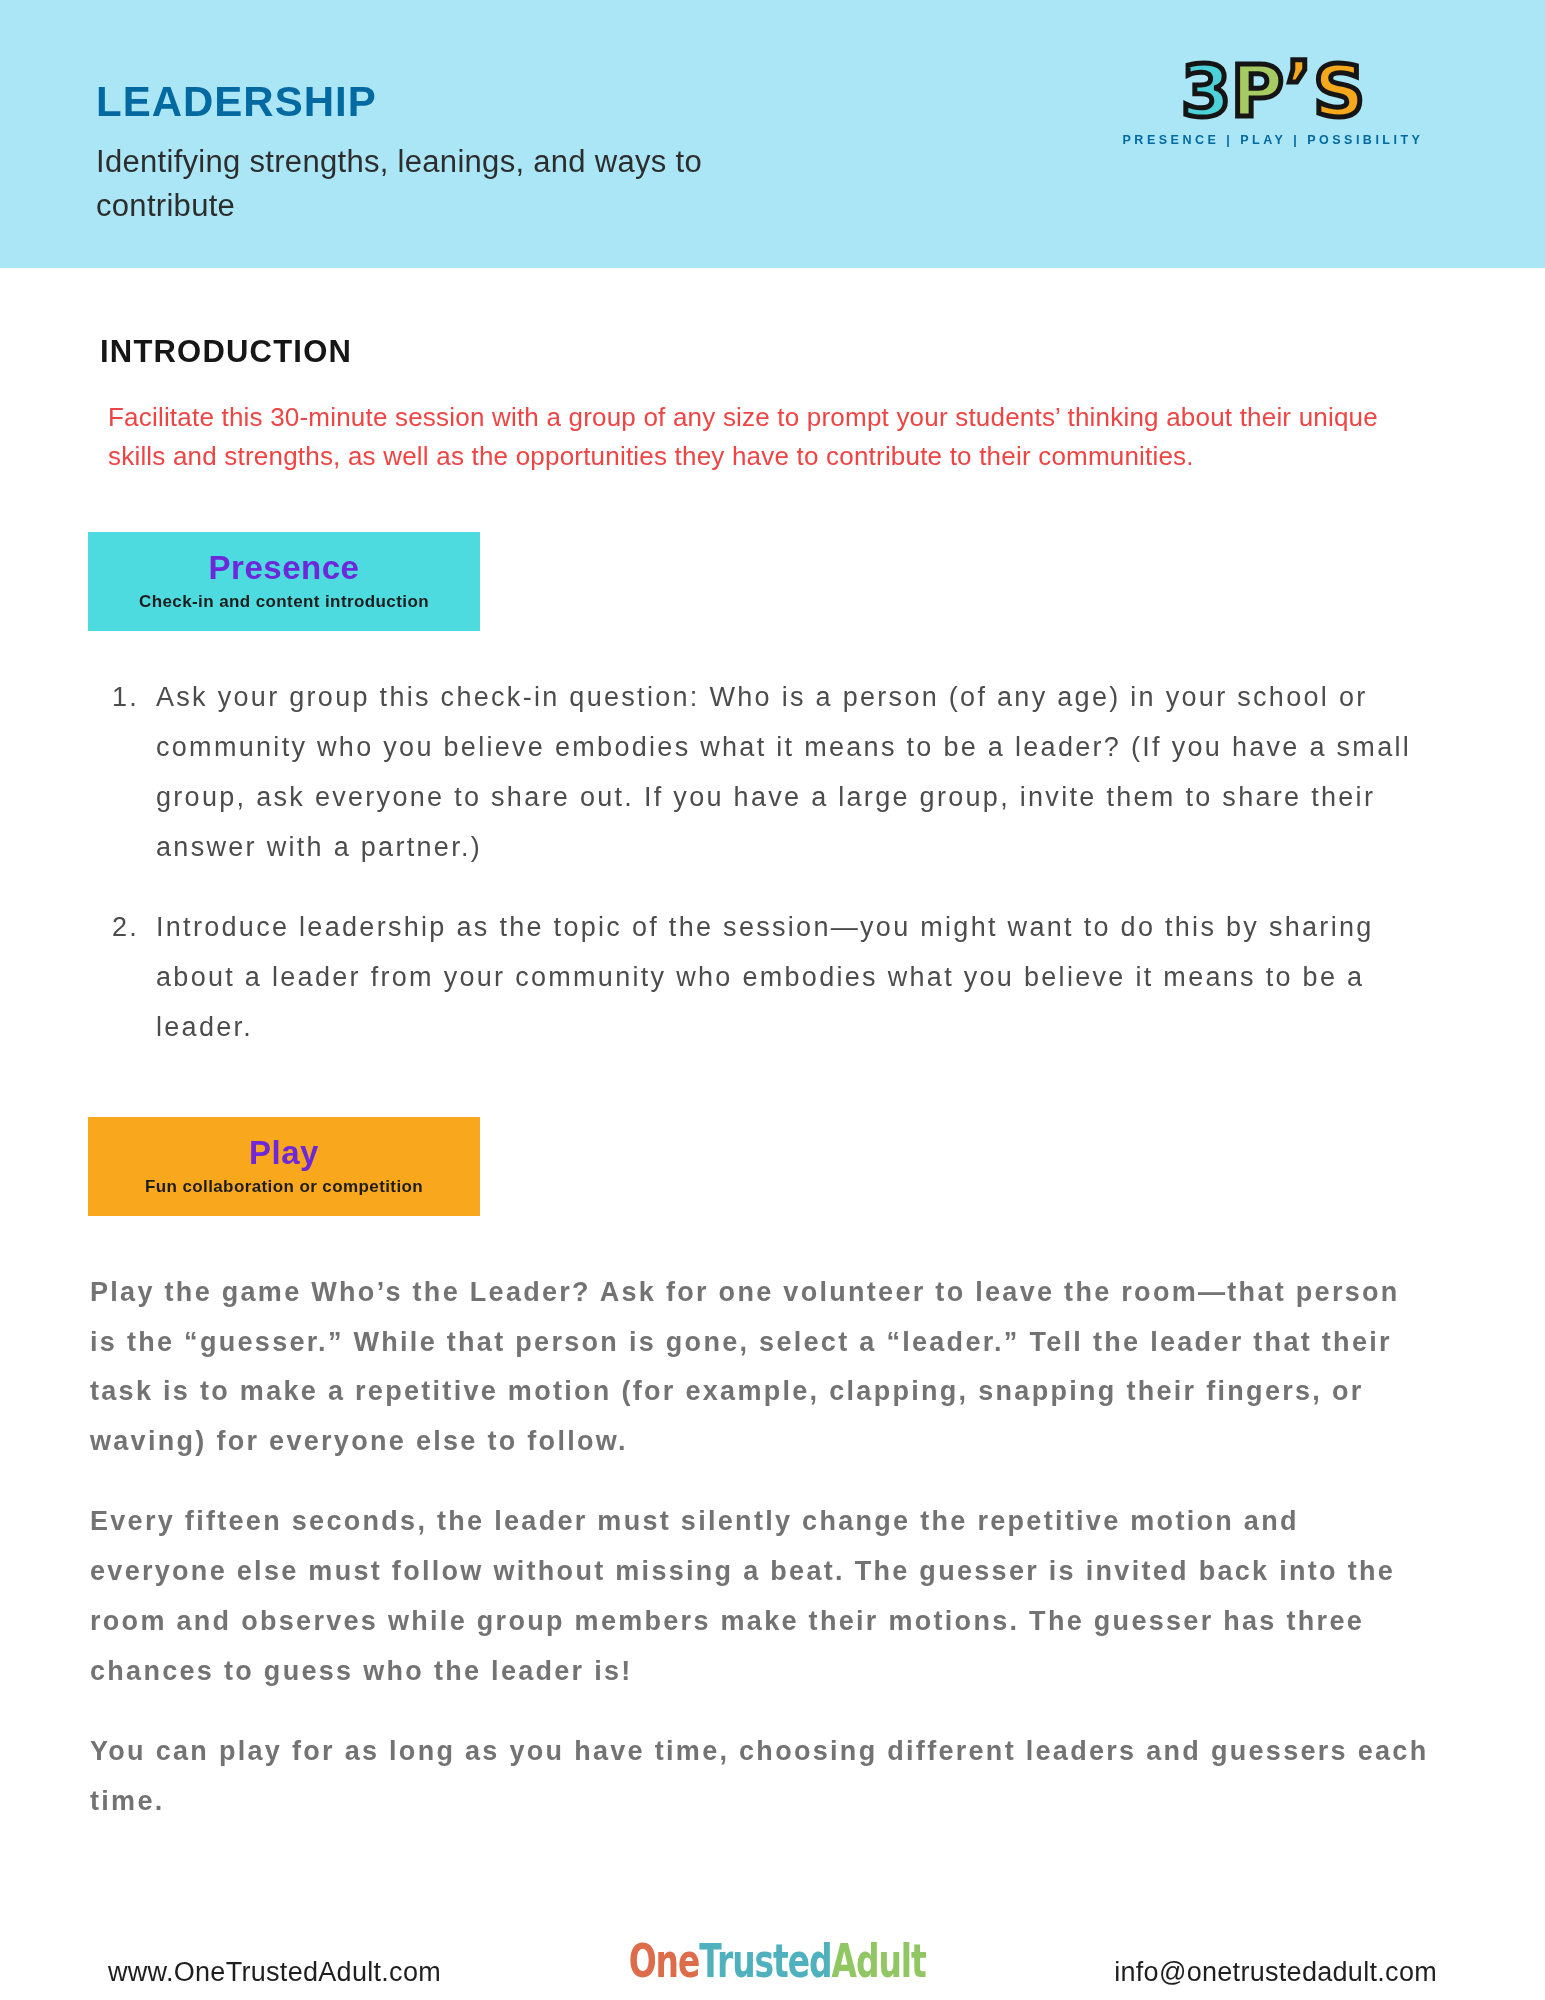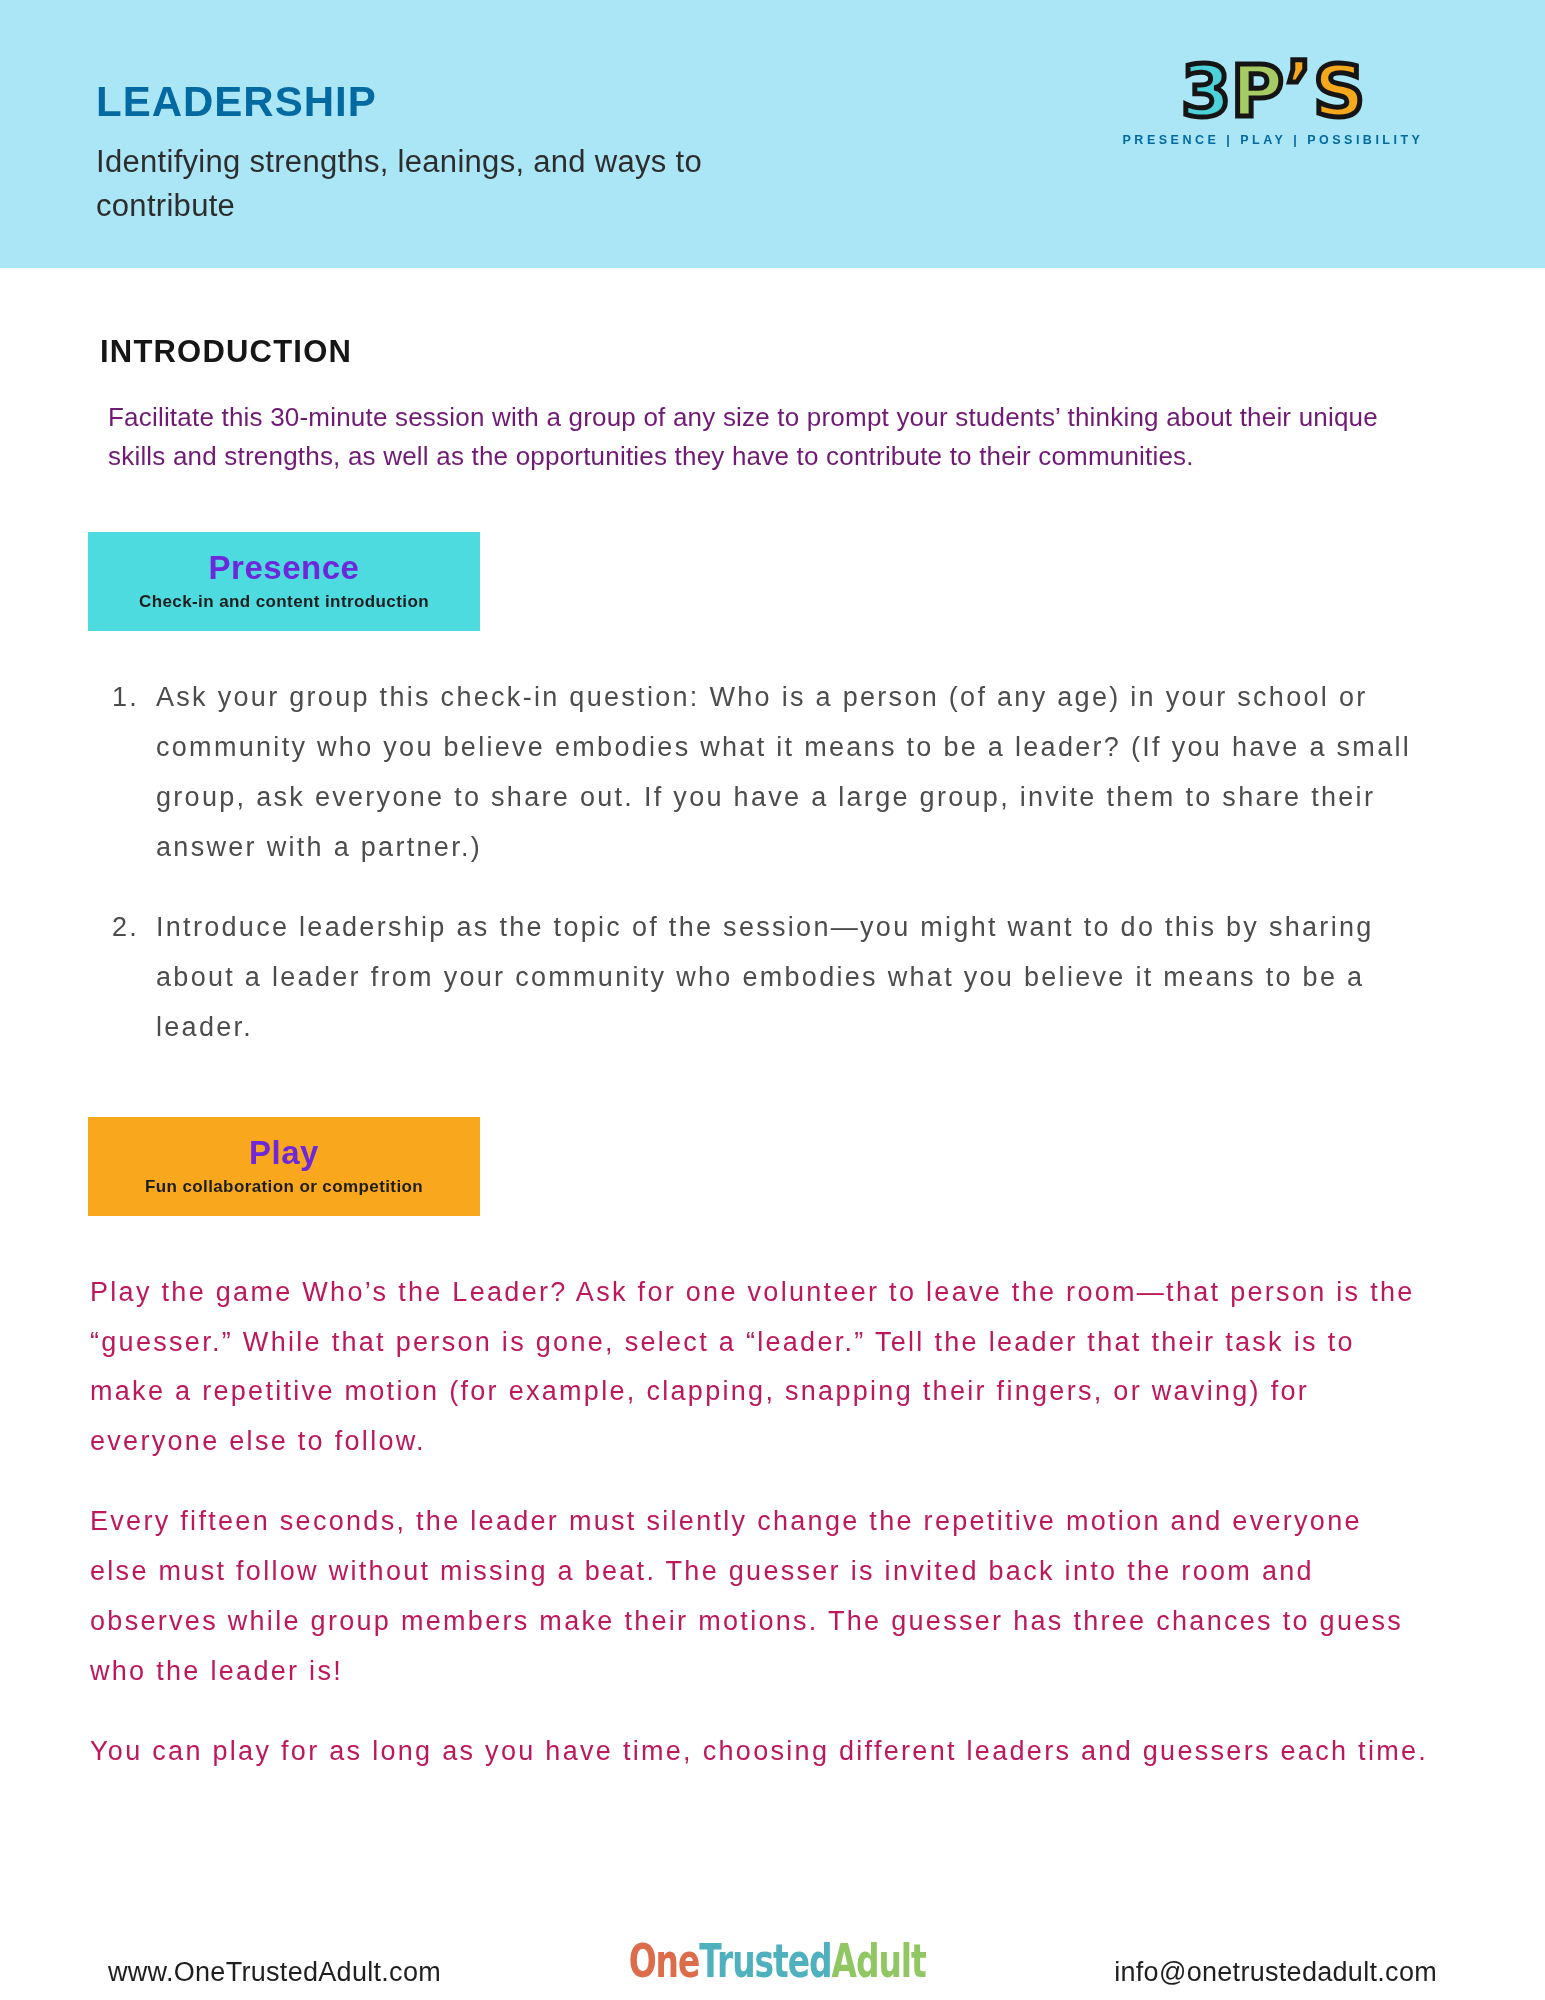--- a/index.html
+++ b/index.html
@@ -69,21 +69,21 @@
     margin: 66px 0 0 10px;
     font-size: 31px;
     font-weight: bold;
     letter-spacing: 1.2px;
     color: #161616;
   }
   .intro-paragraph {
     margin: 28px 0 0 18px;
     font-size: 26px;
     line-height: 1.5;
-    color: #701a75;
+    color: #ef4444;
     max-width: 1280px;
     letter-spacing: 0.2px;
   }
 
   
   .section-card {
     width: 392px;
     margin-left: -2px;
     padding: 17px 10px 19px 10px;
     text-align: center;
@@ -119,22 +119,23 @@
     color: #4c4c4c;
   }
   .step-text { max-width: 1290px; }
 
   
   .body-paragraph {
     margin: 30px 0 0 0;
     font-size: 27px;
     line-height: 1.85;
     letter-spacing: 2.3px;
-    color: #be185d;
+    color: #737373;
     max-width: 1340px;
+    font-weight: bold;
   }
   .body-paragraph.first { margin-top: 52px; }
 
   
   .footer {
     position: absolute;
     left: 0; right: 0; bottom: 12px;
     display: flex;
     justify-content: space-between;
     align-items: flex-end;

